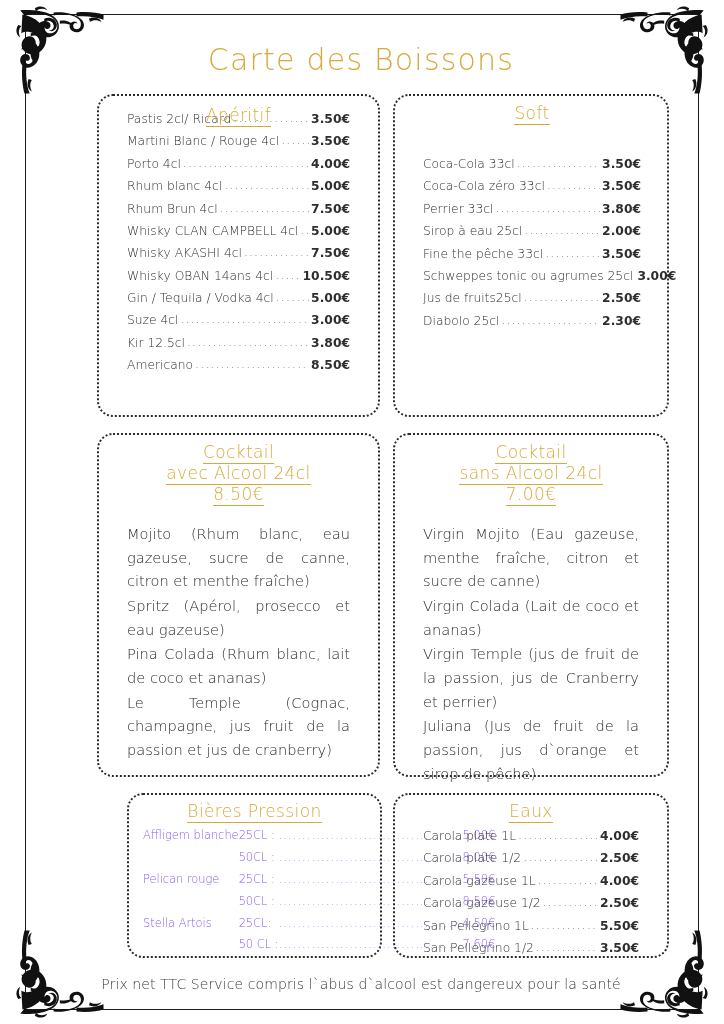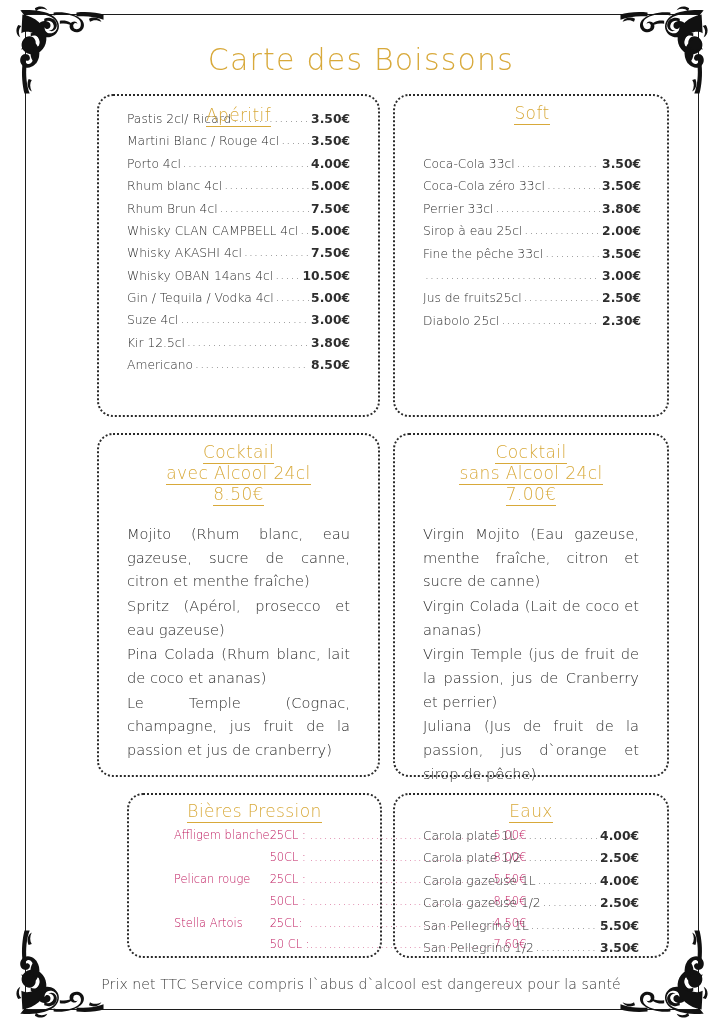--- a/index.html
+++ b/index.html
@@ -125,22 +125,21 @@
     text-align: justify;
     margin: 0 0 1px 0;
   }
 
   
   .beer-table {
     width: 100%;
     border-collapse: collapse;
     font-family: "DejaVu Sans", sans-serif;
     font-weight: 300;
-    color: #be185d;
-    margin-left: 31px;
+    color: #8b5cf6;
   }
   .beer-table td {
     padding: 0;
     font-size: 11.4px;
     line-height: 1.92;
     white-space: nowrap;
     vertical-align: baseline;
   }
   .beer-name { width: 38%; padding-left: 6px !important; }
   .beer-size { width: 17%; }
@@ -351,20 +350,21 @@
           <span class="nm">Sirop à eau 25cl</span>
           <span class="dots">...............................................................................</span>
           <span class="pr">2.00€</span>
         </li>
         <li class="prow">
           <span class="nm">Fine the pêche 33cl</span>
           <span class="dots">...............................................................................</span>
           <span class="pr">3.50€</span>
         </li>
         <li class="prow">
+          <span class="nm">Schweppes tonic ou agrumes 25cl</span>
           <span class="dots">...............................................................................</span>
           <span class="pr">3.00€</span>
         </li>
         <li class="prow">
           <span class="nm">Jus de fruits25cl</span>
           <span class="dots">...............................................................................</span>
           <span class="pr">2.50€</span>
         </li>
         <li class="prow">
           <span class="nm">Diabolo 25cl</span>

